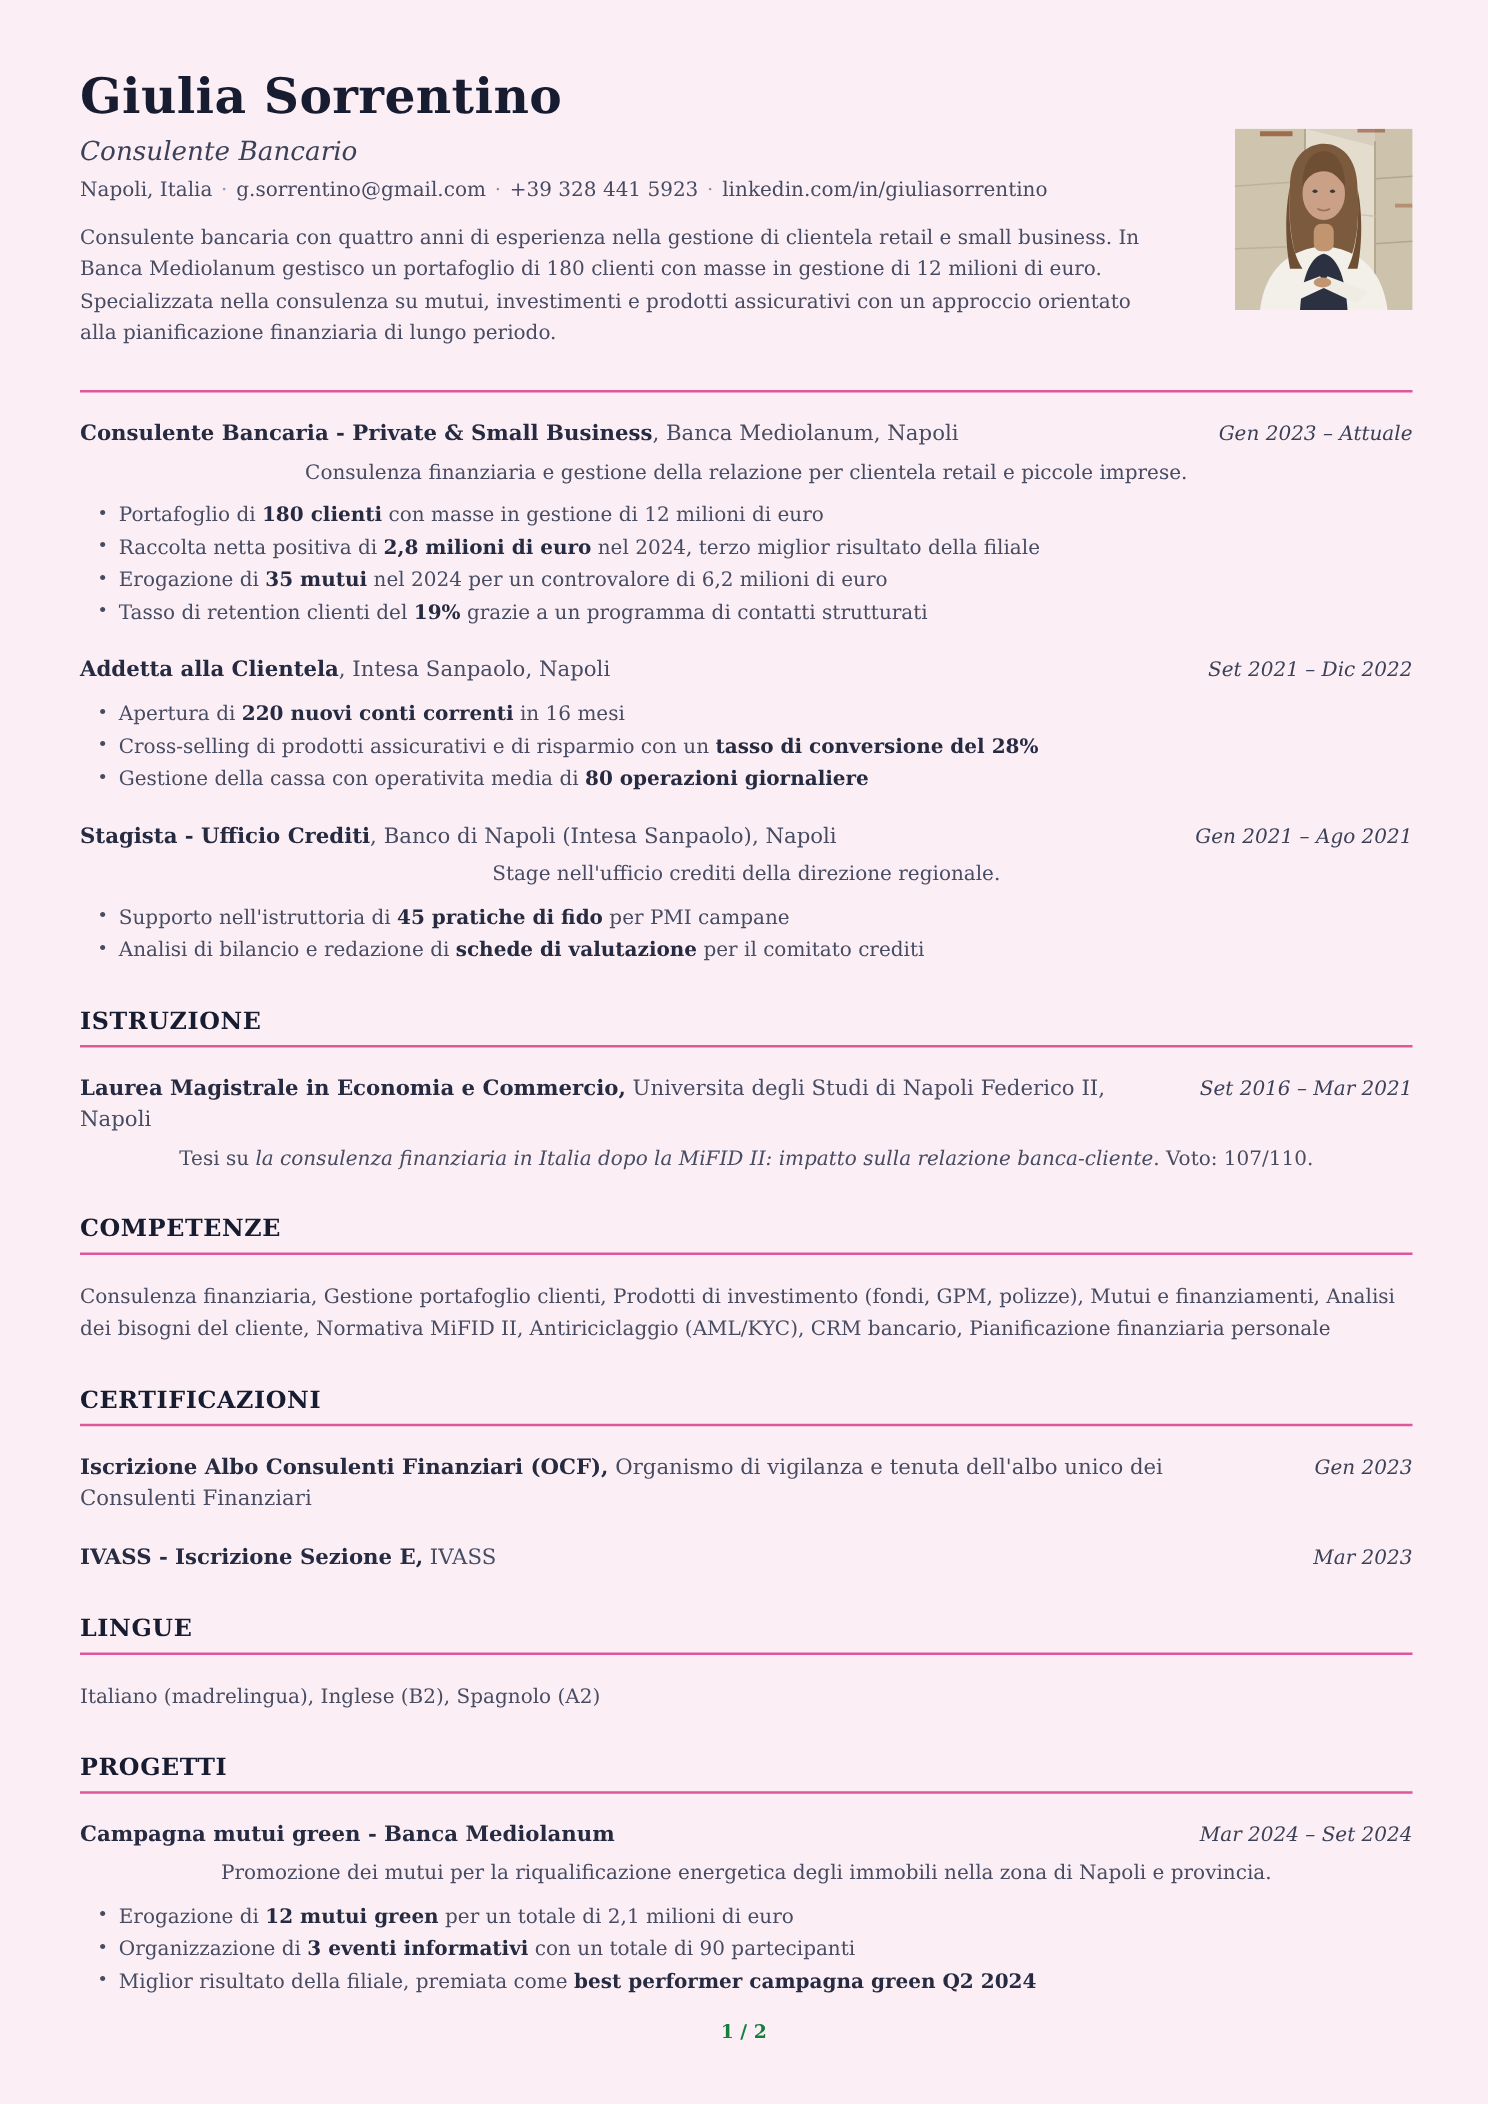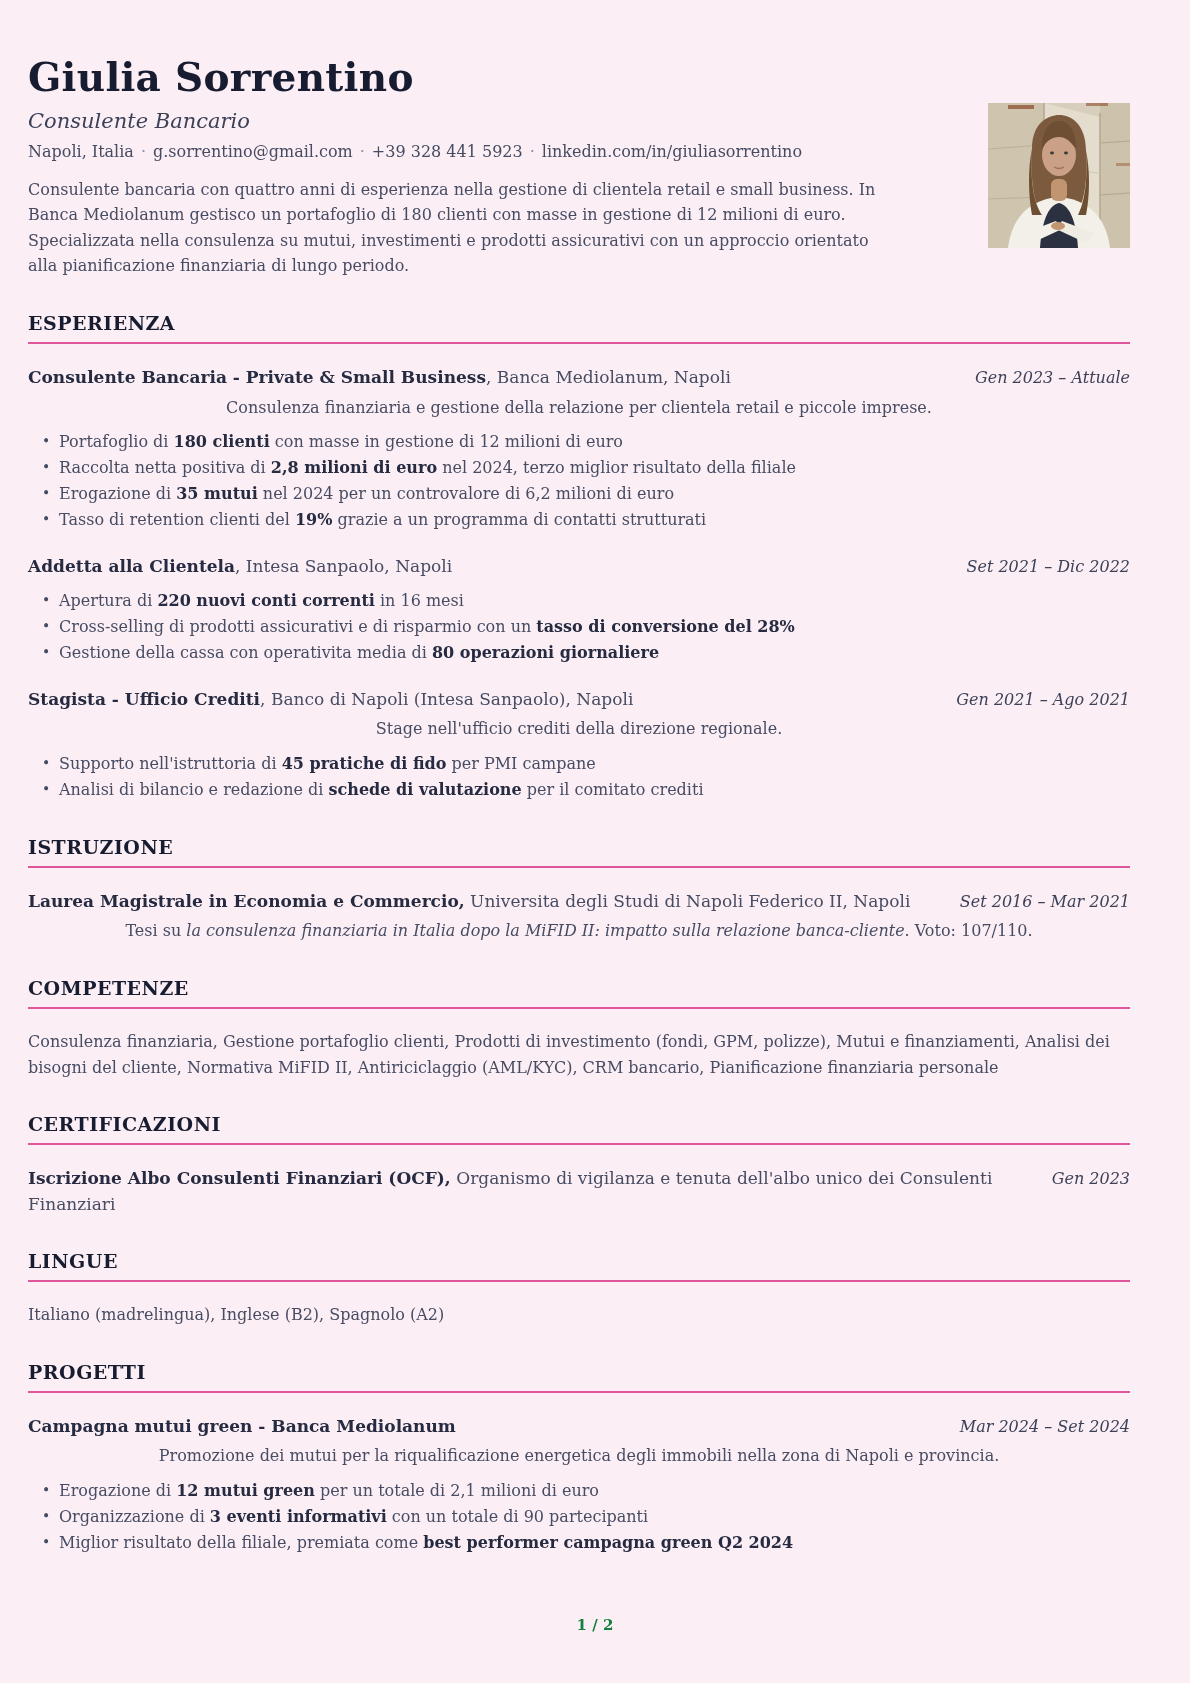--- a/index.html
+++ b/index.html
@@ -5,21 +5,21 @@
 <style>
   * { margin:0; padding:0; box-sizing:border-box; }
   html, body { width:1190px; height:1683px; }
   body {
     background:#fbeff5;
     color:#474c63;
     font-family:"DejaVu Serif", serif;
     position:relative;
     overflow:hidden;
   }
-  .page { padding:56px 60px 0 28px; position:relative; }
+  .page { padding:56px 60px 0 64px; position:relative; }
 
   
   .header { position:relative; }
   .name {
     font-size:39px; font-weight:700; color:#171c30;
     letter-spacing:.3px; line-height:1.12;
   }
   .role { font-size:21px; font-style:italic; color:#3c4158; margin-top:9px; }
   .contact { font-size:16px; margin-top:9px; color:#464b62; white-space:nowrap; }
   .contact .sep { margin:0 7px; color:#8d92a6; }
@@ -105,21 +105,20 @@
       <path d="M36,130 L68,118 L74,126 L44,140 Z" fill="#f3f0ea"></path>
       <path d="M106,130 L74,118 L68,126 L98,140 Z" fill="#efece4"></path>
       <ellipse cx="70" cy="123" rx="7" ry="4" fill="#c0956f"></ellipse>
       <ellipse cx="64" cy="50" rx="2" ry="1.4" fill="#3a3a3a"></ellipse>
       <ellipse cx="78" cy="50" rx="2" ry="1.4" fill="#3a3a3a"></ellipse>
       <path d="M66,64 Q71,67 76,64" stroke="#9a7257" stroke-width="1.4" fill="none"></path>
     </svg>
   </header>
 
   <section class="section">
-    <h2 class="section-title">ESPERIENZA</h2>
     <div class="rule"></div>
 
     <article class="entry">
       <div class="entry-head">
         <div class="entry-title rich"><span class="b">Consulente Bancaria - Private &amp; Small Business</span><span>, Banca Mediolanum, Napoli</span></div>
         <div class="entry-date">Gen 2023 – Attuale</div>
       </div>
       <p class="entry-sub">Consulenza finanziaria e gestione della relazione per clientela retail e piccole imprese.</p>
       <ul class="bullets">
         <li><span class="rich"><span>Portafoglio di </span><span class="b">180 clienti</span><span> con masse in gestione di 12 milioni di euro</span></span></li>
@@ -177,20 +176,26 @@
     <h2 class="section-title">CERTIFICAZIONI</h2>
     <div class="rule"></div>
 
     <article class="entry">
       <div class="entry-head">
         <div class="entry-title rich"><span class="b">Iscrizione Albo Consulenti Finanziari (OCF),</span><span> Organismo di vigilanza e tenuta dell'albo unico dei Consulenti Finanziari</span></div>
         <div class="entry-date">Gen 2023</div>
       </div>
     </article>
 
+    <article class="entry">
+      <div class="entry-head">
+        <div class="entry-title rich"><span class="b">IVASS - Iscrizione Sezione E,</span><span> IVASS</span></div>
+        <div class="entry-date">Mar 2023</div>
+      </div>
+    </article>
   </section>
 
   <section class="section">
     <h2 class="section-title">LINGUE</h2>
     <div class="rule"></div>
     <p class="plain">Italiano (madrelingua), Inglese (B2), Spagnolo (A2)</p>
   </section>
 
   <section class="section">
     <h2 class="section-title">PROGETTI</h2>

